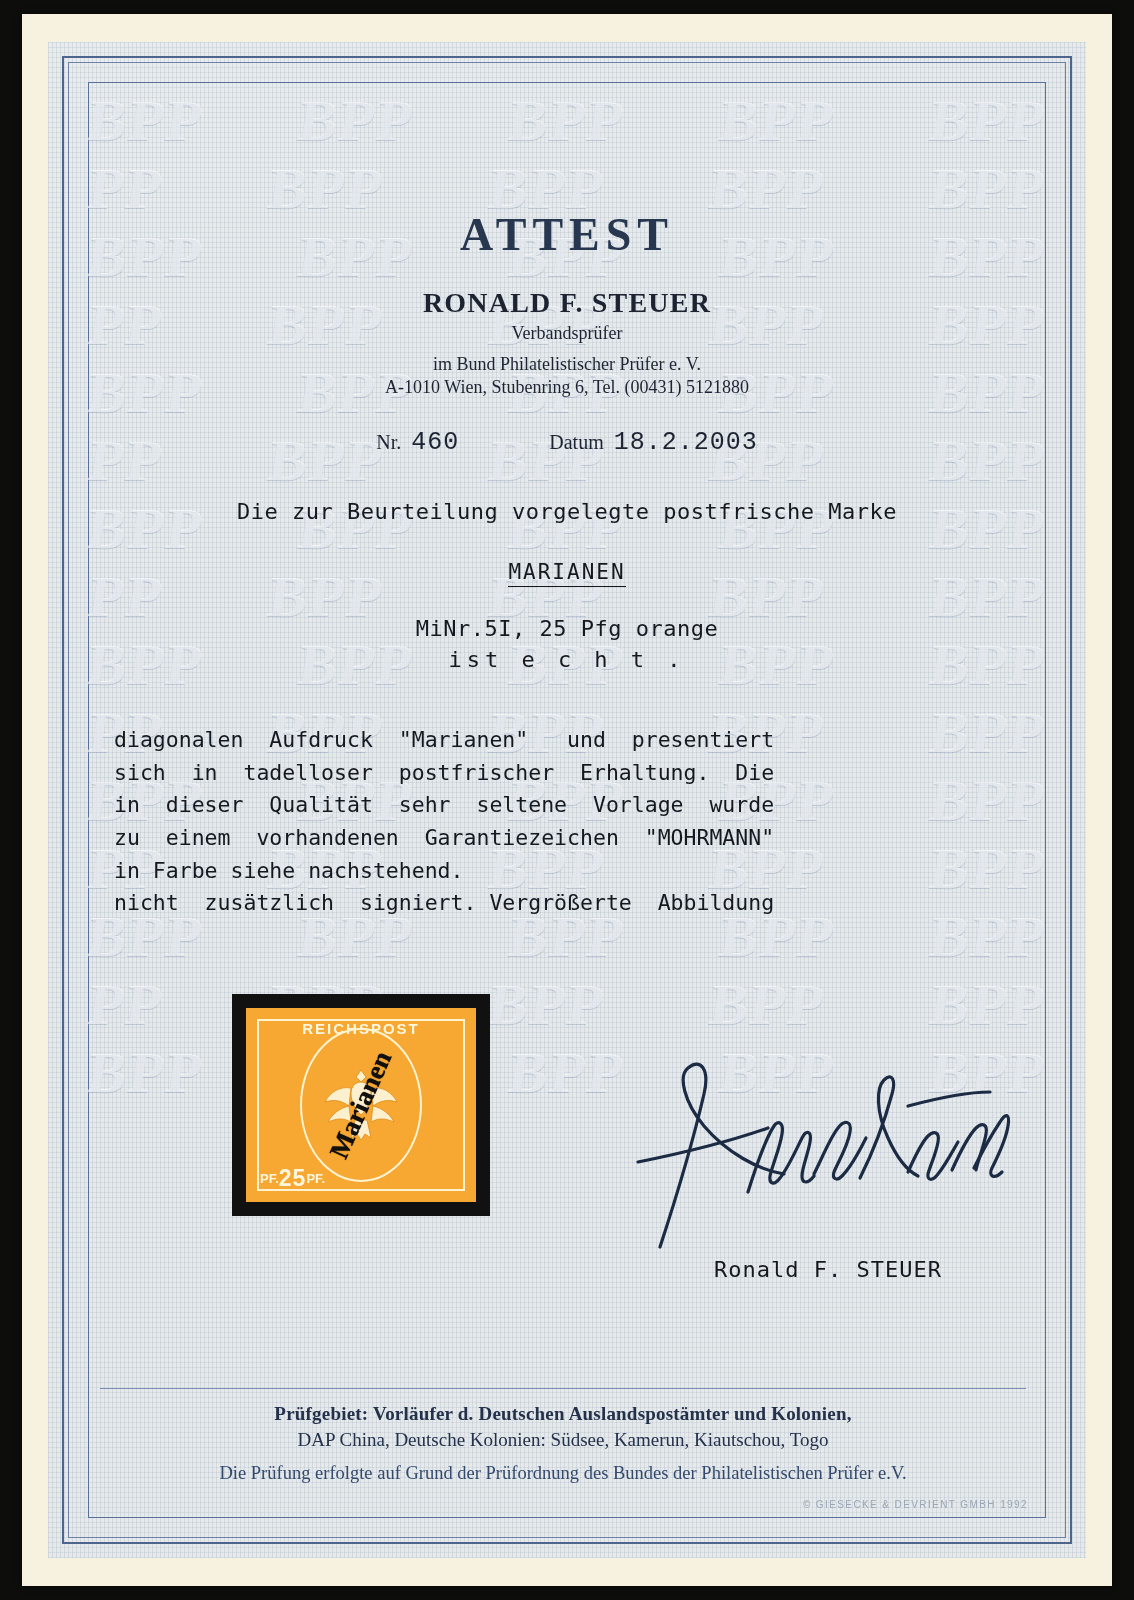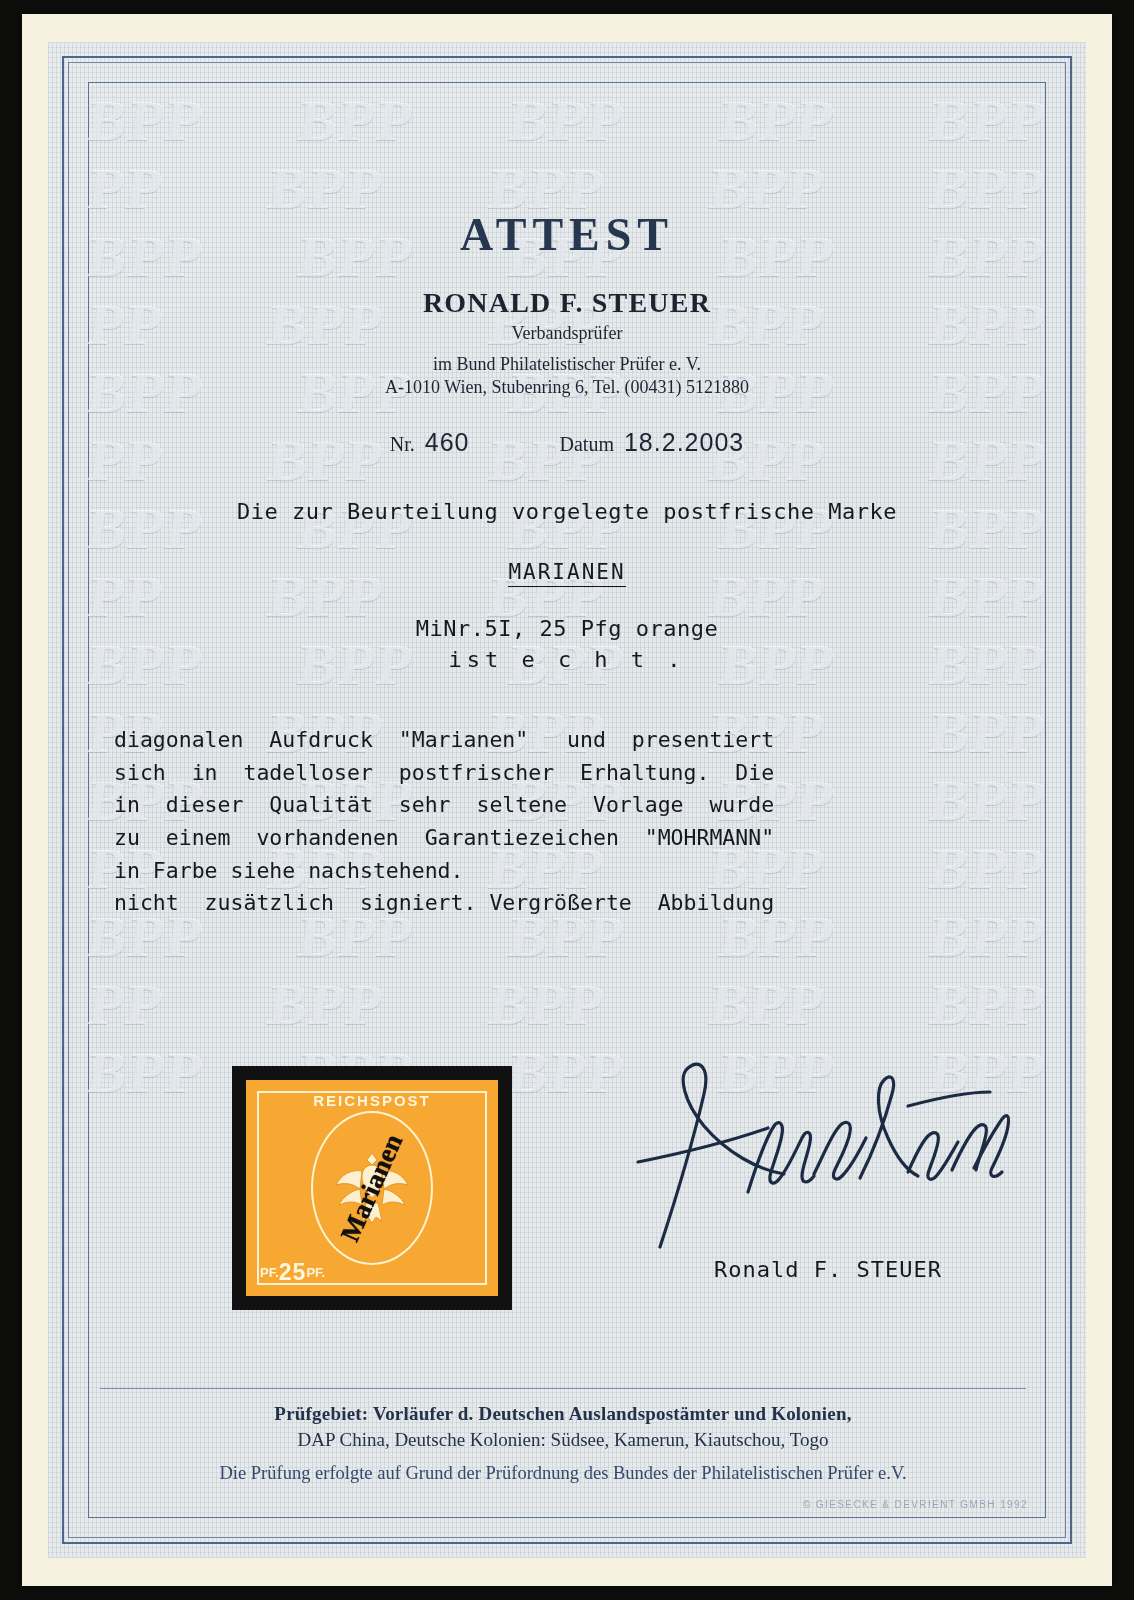--- a/index.html
+++ b/index.html
@@ -85,21 +85,21 @@
   .prufer .l2{font-size:18px;margin-top:4px;}
   .prufer .l3{font-size:18px;margin-top:10px;}
   .prufer .l4{font-size:18px;margin-top:2px;}
 
   .nrrow{
     display:flex;justify-content:center;align-items:baseline;
     gap:90px;margin-top:30px;color:#1d2331;
   }
   .nrrow .lab{font-size:20px;}
   .nrrow .val{
-    font-family:Liberation Sans, sans-serif;
+    font-family:Liberation Mono, monospace;
     font-size:25px;margin-left:10px;letter-spacing:1px;
   }
 
   .mono{
     font-family:"DejaVu Sans Mono", monospace;
     color:#15191f;
   }
   .lead{
     margin-top:42px;text-align:center;font-size:22px;letter-spacing:.5px;
   }
@@ -123,23 +123,23 @@
     font-size:21.5px;
     line-height:1.52;
     color:#15191f;
     text-align:justify;
     padding:0 6px;
   }
   .body .ln{display:block;white-space:pre;}
 
   
   .stamp-wrap{
-    position:absolute;left:184px;top:1024px;width:248px;height:212px;
+    position:absolute;left:184px;top:952px;width:248px;height:212px;
     background:#111;
-    padding:16px;
+    padding:5px;
   }
   .stamp{
     position:absolute;left:14px;top:14px;right:14px;bottom:14px;
     background:#f7a833;
     overflow:hidden;
   }
   .st-inner{
     position:absolute;left:11px;top:11px;right:11px;bottom:11px;
     border:2px solid #fff3d0;
   }

